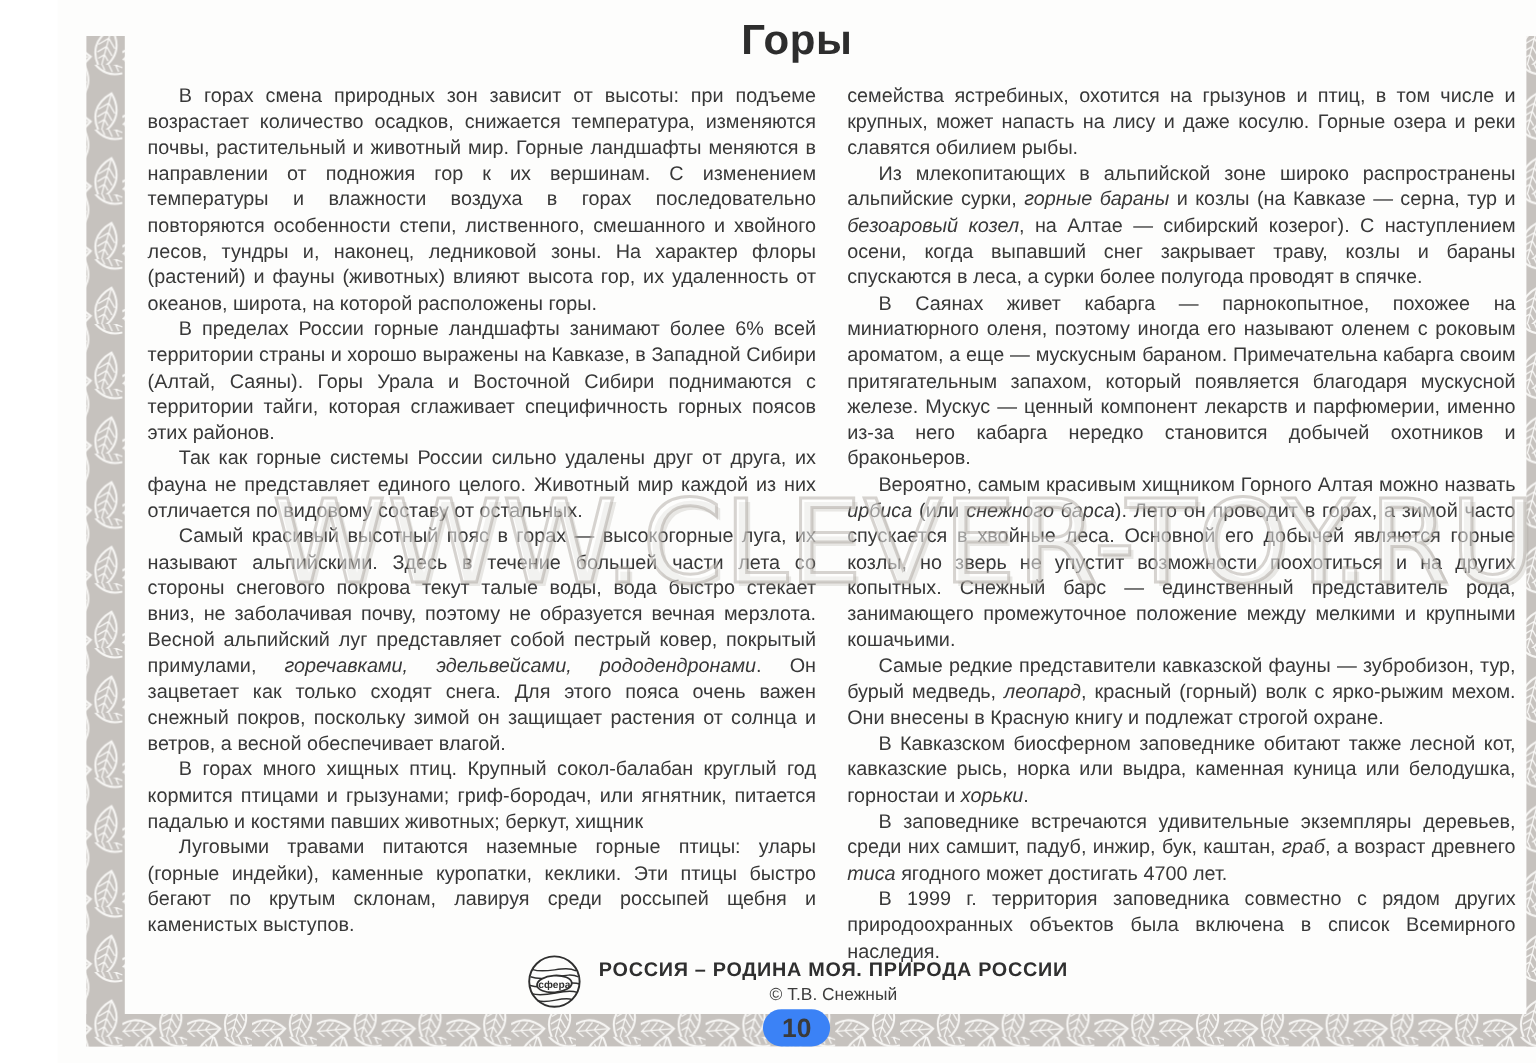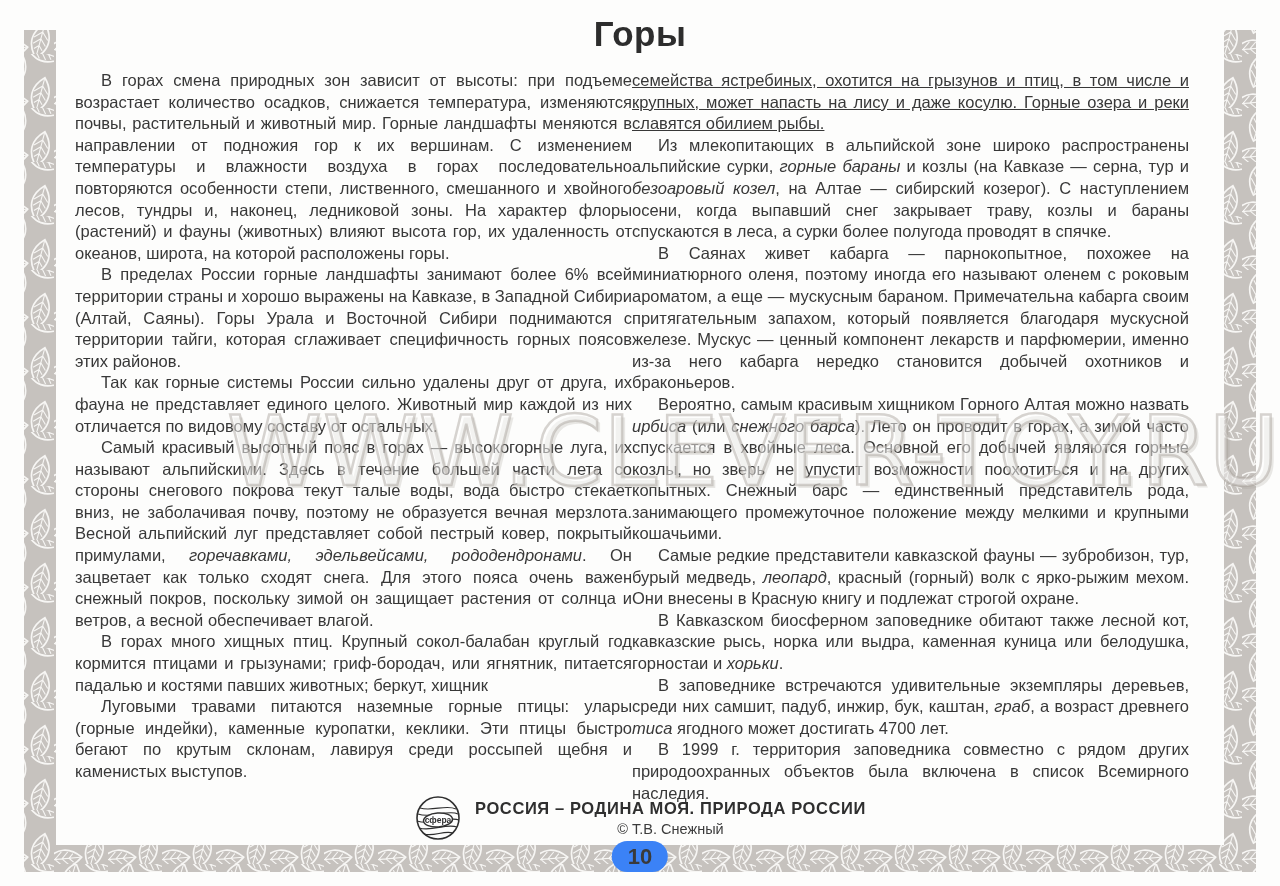--- a/index.html
+++ b/index.html
@@ -3,45 +3,45 @@
 <meta charset="utf-8">
 <style>
   html,body{margin:0;padding:0;}
   body{
     width:1280px;height:886px;
     background:#ffffff;
     font-family:"Liberation Sans","DejaVu Sans",sans-serif;
     position:relative;
     overflow:hidden;
   }
-  .page{position:absolute;inset:0;background:#fdfdfc;}
+  .page{position:absolute;inset:0;background:#fdfdfc;margin-left:48px;}
   
   .frame-svg{position:absolute;left:0;top:0;z-index:1;}
   
   .title{
     position:absolute;top:14px;left:0;width:100%;
     text-align:center;
     font-size:35px;font-weight:700;color:#2d2d2d;
     letter-spacing:0.5px;
     z-index:2;
   }
   
   .cols{
     position:absolute;left:75px;top:70px;width:1140px;
-    display:flex;z-index:2;
+    display:flex;gap:26px;z-index:2;
   }
   .col{width:557px;}
   .para{
     margin:0;
     font-size:16.5px;line-height:21.6px;
     color:#383838;
     text-align:justify;
     text-indent:26px;
   }
-  .para.cont{text-indent:0;text-decoration:underline;}
+  .para.cont{text-indent:0;}
   .para .it{font-style:italic;}
   
   .watermark{
     position:absolute;left:0;top:396px;width:100%;
     text-align:right;
     font-size:96px;font-weight:400;letter-spacing:1px;
     color:rgba(255,255,255,0.45);
     -webkit-text-stroke:2.5px rgba(166,160,153,0.45);
     text-shadow:3px 3px 0 rgba(160,154,147,0.22);
     white-space:nowrap;

